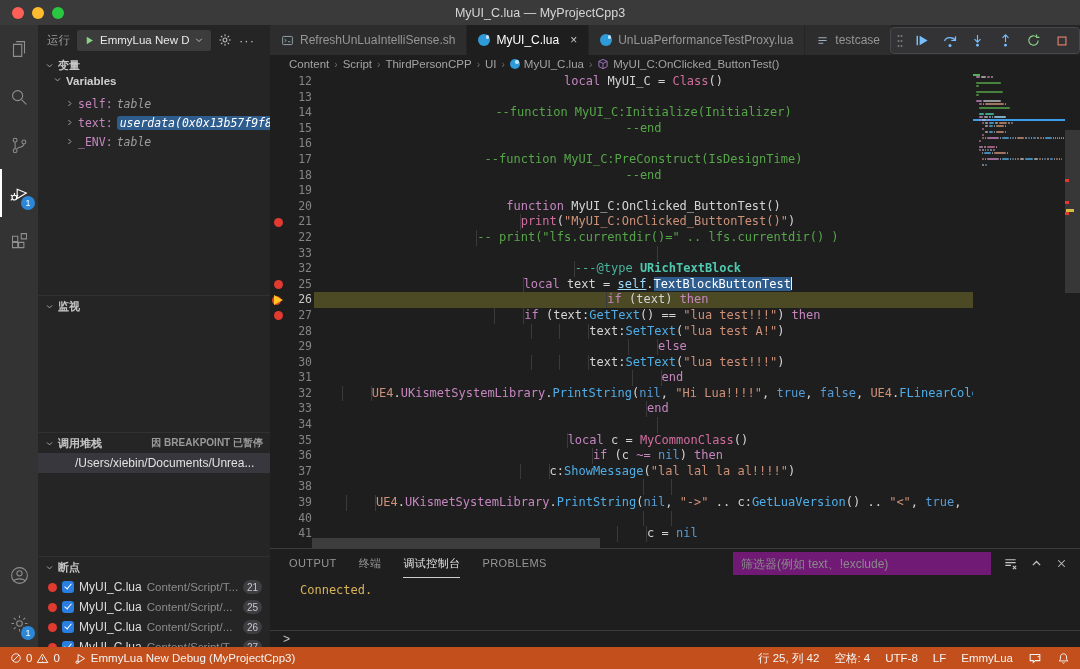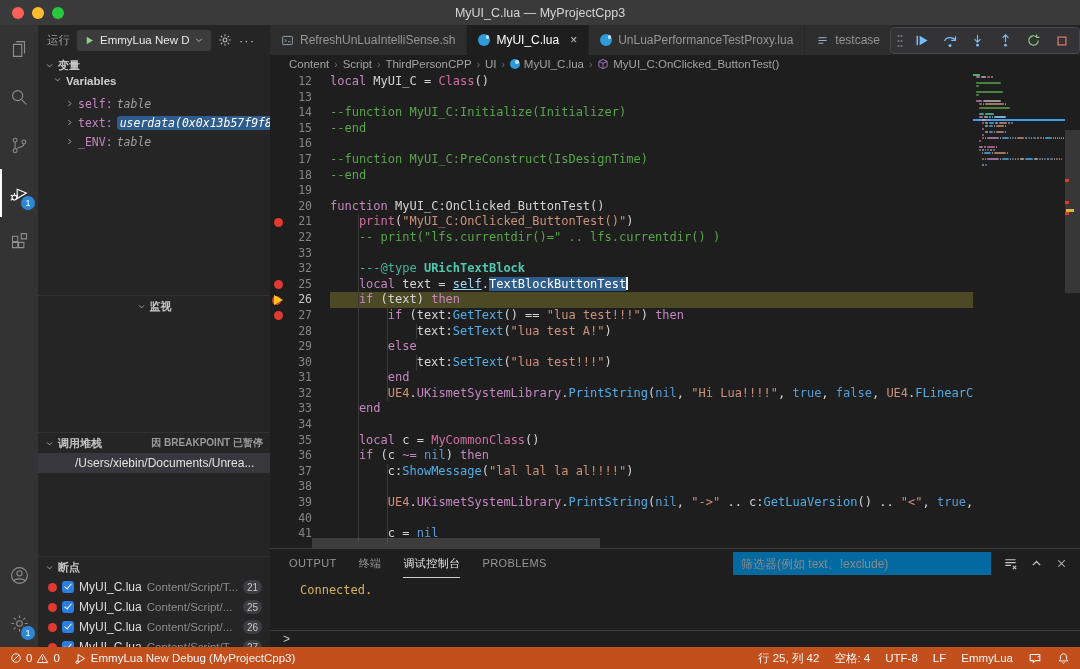--- a/index.html
+++ b/index.html
@@ -26,21 +26,21 @@
   .runlabel{color:#9d9d9d;font-size:11.5px;flex:none;}
   .runpick{height:21px;background:#3c3c3c;border-radius:3px;display:flex;align-items:center;gap:5px;padding:0 7px;flex:1;max-width:134px;}
   .runpick .lbl{font-size:11.5px;color:#e8e8e8;white-space:nowrap;overflow:hidden;flex:1;}
   .icnbtn{color:#c0c0c0;display:flex;align-items:center;}
   .dots{color:#c0c0c0;font-size:13px;letter-spacing:1px;}
   .section{border-top:1px solid #313132;display:flex;flex-direction:column;overflow:hidden;}
   .sechead{height:20px;display:flex;align-items:center;gap:4px;padding:0 7px;font-weight:bold;font-size:11px;color:#c5c5c5;flex:none;}
   .sechead .spacer{flex:1;}
   .sechead .badgetxt{font-weight:bold;font-size:10px;color:#9a9a9a;white-space:nowrap;}
   .sec-vars{height:240px;border-top:none;}
-  .sec-watch{height:137px;align-items:center;}
+  .sec-watch{height:137px;}
   .sec-stack{height:124px;}
   .sec-bp{flex:1;}
   .chev{color:#b0b0b0;display:flex;}
   .scope{height:19px;display:flex;gap:4px;padding-left:15px;font-weight:bold;font-size:11.5px;color:#cfcfcf;}
   .varrow{height:19px;display:flex;align-items:center;gap:4px;padding-left:27px;}
   .varname{color:#c586c0;font-family:"DejaVu Sans Mono",monospace;font-size:11.5px;}
   .varval{color:#9d9d9d;font-family:"DejaVu Sans Mono",monospace;font-style:italic;font-size:11.5px;white-space:nowrap;}
   .varval.hl{background:var(--sel,#2d5c8d);color:#fff;border-radius:3px;padding:0 3px;}
   .stackrow{height:20px;background:#37373d;color:#e2e2e2;display:flex;align-items:center;padding-left:37px;font-size:12px;white-space:nowrap;}
   .bprow{height:20px;display:flex;align-items:center;gap:5px;padding:0 8px 0 10px;}
@@ -68,21 +68,21 @@
   .c-blue{color:var(--dblue,#75beff);} .c-green{color:var(--dgreen,#89d185);} .c-red{color:var(--dstop,#f48771);}
   .breadcrumbs{height:18px;display:flex;align-items:center;padding-left:19px;font-size:11.5px;color:#a3a3a3;gap:5px;flex:none;white-space:nowrap;}
   .crumb{display:flex;align-items:center;gap:4px;}
   .crumb-sep{color:#6e6e6e;font-size:10px;}
   .codewrap{flex:1;position:relative;overflow:hidden;background:#1e1e1e;}
   .code{position:absolute;left:0;top:1px;right:107px;font-family:"DejaVu Sans Mono",monospace;font-size:12px;overflow:hidden;}
   .cl{height:15.6px;line-height:15.6px;display:flex;align-items:stretch;}
   .cl .glyph{width:17px;flex:none;display:flex;align-items:center;justify-content:center;}
   .cl .num{width:25px;flex:none;text-align:right;color:#858585;font-size:11.5px;}
   .cl.cur .num{color:#c6c6c6;}
-  .cl .ctext{margin-left:18px;flex:1;white-space:pre;overflow:hidden;}
+  .cl .ctext{margin-left:2px;flex:1;white-space:pre;overflow:hidden;text-align:center;}
   .cl.cur .ctext{background:var(--curline,#4b4a24);}
   .ind{display:inline-block;width:28.9px;height:15.6px;border-right:1px solid #3a3a3a;vertical-align:top;}
   .tk-kw{color:#c586c0}.tk-call{color:#d16d9e}.tk-cmt{color:#57a64a}.tk-str{color:#ce9178}.tk-blu{color:#569cd6}.tk-mth{color:#4faee8}.tk-ue4{color:#ce9178}
   .tk-lib{color:#c586c0}.tk-slf{color:#9cdcfe;text-decoration:underline}.tk-p{color:#d4d4d4}
   .tk-sel{color:#ffffff;background:var(--sel,#2d5c8d)}
   .tk-ann{color:#46b39c}.tk-typ{color:#4ec9b0;font-weight:bold}
   .tk-crt{display:inline-block;width:1.5px;height:13px;background:#f2f2f2;vertical-align:-2px;}
   .bparrow{position:relative;width:13px;height:11px;}
   .bparrow::before{content:"";position:absolute;left:0;top:1px;width:9px;height:9px;border-radius:50%;background:var(--bpred,#e13a30);}
   .bparrow::after{content:"";position:absolute;left:2px;top:0.5px;width:0;height:0;
@@ -97,21 +97,21 @@
   .rmark{position:absolute;width:4px;height:3px;left:0;background:var(--bpred,#e13a30);}
   .rmark.yellow{width:8px;left:1px;background:#d7ba3f;}
   .hscroll{position:absolute;left:42px;right:107px;bottom:0;height:10px;}
   .hthumb{position:absolute;left:0;top:0;width:288px;height:10px;background:rgba(121,121,121,.35);}
   
   .panel{height:99px;border-top:1px solid #3c3c3c;display:flex;flex-direction:column;position:relative;background:#1e1e1e;flex:none;}
   .paneltabs{height:29px;display:flex;align-items:stretch;padding-left:19px;gap:22px;flex:none;}
   .ptab{font-size:11px;color:#969696;letter-spacing:.4px;display:flex;align-items:center;border-bottom:1.5px solid transparent;}
   .ptab.active{color:#e7e7e7;border-bottom-color:#cdcdcd;}
   .panel-right{position:absolute;right:12px;top:3px;display:flex;align-items:center;gap:12px;}
-  .filter{width:258px;height:23px;background:#0369a1;color:#cccccc;font-size:12px;padding:0 8px;border:none;outline:none;
+  .filter{width:258px;height:23px;background:#701a75;color:#cccccc;font-size:12px;padding:0 8px;border:none;outline:none;
           font-family:"Liberation Sans",sans-serif;}
   .filter::placeholder{color:#8a8a8a;}
   .picn{color:#c5c5c5;display:flex;align-items:center;}
   .panel-body{flex:1;padding-left:30px;padding-top:5px;font-family:"DejaVu Sans Mono",monospace;font-size:12px;overflow:hidden;}
   .connected{color:var(--conn,#d9b35c);}
   .panel-input{height:17px;border-top:1px solid #3c3c3c;display:flex;align-items:center;padding-left:13px;color:#c5c5c5;font-size:12px;flex:none;}
   
   .statusbar{height:22px;background:var(--status,#c3501c);display:flex;align-items:center;color:#f4f4f4;
              font-size:11.5px;padding:0 10px;gap:14px;}
   .sb-item{display:flex;align-items:center;gap:4px;white-space:nowrap;}

